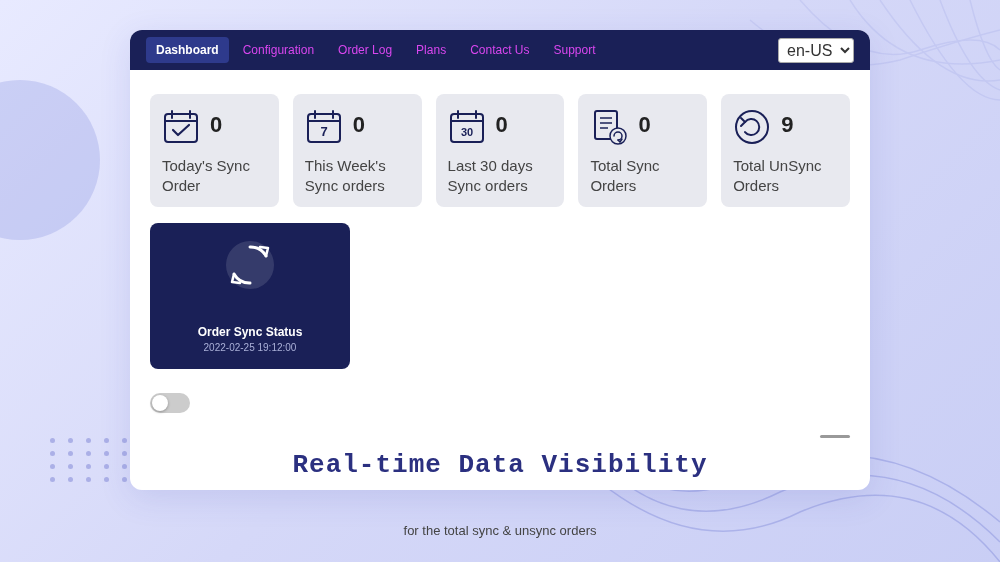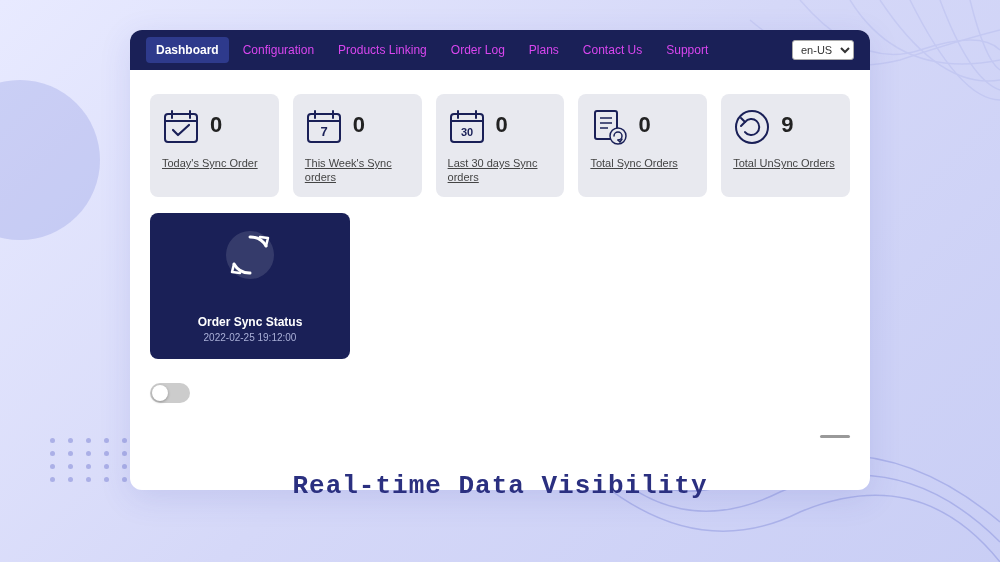--- a/index.html
+++ b/index.html
@@ -93,21 +93,21 @@
     .nav-item.active {
       background: #2e3a8c;
       color: #fff;
       font-weight: bold;
     }
     .nav-spacer { flex: 1; }
     .lang-select {
       background: #fff;
       border: 1px solid #aaa;
       border-radius: 3px;
-      font-size: 11px;
+      font-size: 16px;
       padding: 2px 4px;
       color: #333;
       cursor: pointer;
     }
 
     
     .stats-row {
       display: flex;
       gap: 14px;
       padding: 24px 20px 16px 20px;
@@ -131,24 +131,23 @@
       height: 38px;
       flex-shrink: 0;
     }
     .stat-number {
       font-size: 22px;
       font-weight: 600;
       color: #222;
       margin-top: 4px;
     }
     .stat-label {
-      font-size: 11px;
+      font-size: 15px;
       color: #444;
       line-height: 1.3;
-      text-decoration: underline;
     }
 
     
     .bottom-section {
       display: flex;
       align-items: flex-start;
       padding: 0 20px 16px 20px;
       gap: 20px;
     }
 
@@ -294,21 +293,20 @@
       <path d="M400,160 Q280,60 160,110 Q60,160 0,80"></path>
     </g>
   </svg>
 </div>
 
 <div class="main-card">
 
   <nav class="navbar">
     <div class="nav-item active">Dashboard</div>
     <div class="nav-item">Configuration</div>
-    <div class="nav-item">Products Linking</div>
     <div class="nav-item">Order Log</div>
     <div class="nav-item">Plans</div>
     <div class="nav-item">Contact Us</div>
     <div class="nav-item">Support</div>
     <div class="nav-spacer"></div>
     <select class="lang-select">
       <option>en-US</option>
       <option>fr-FR</option>
       <option>de-DE</option>
     </select>
@@ -412,14 +410,15 @@
   </div>
 
   <div class="right-indicator"></div>
 
 </div>
 
 <div class="footer-section">
   <div class="footer-title">Real-time Data Visibility</div>
   <div class="footer-sub">
     <br>
+    <span>for the total sync &amp; unsync orders</span>
   </div>
 </div>
 
 </body></html>

